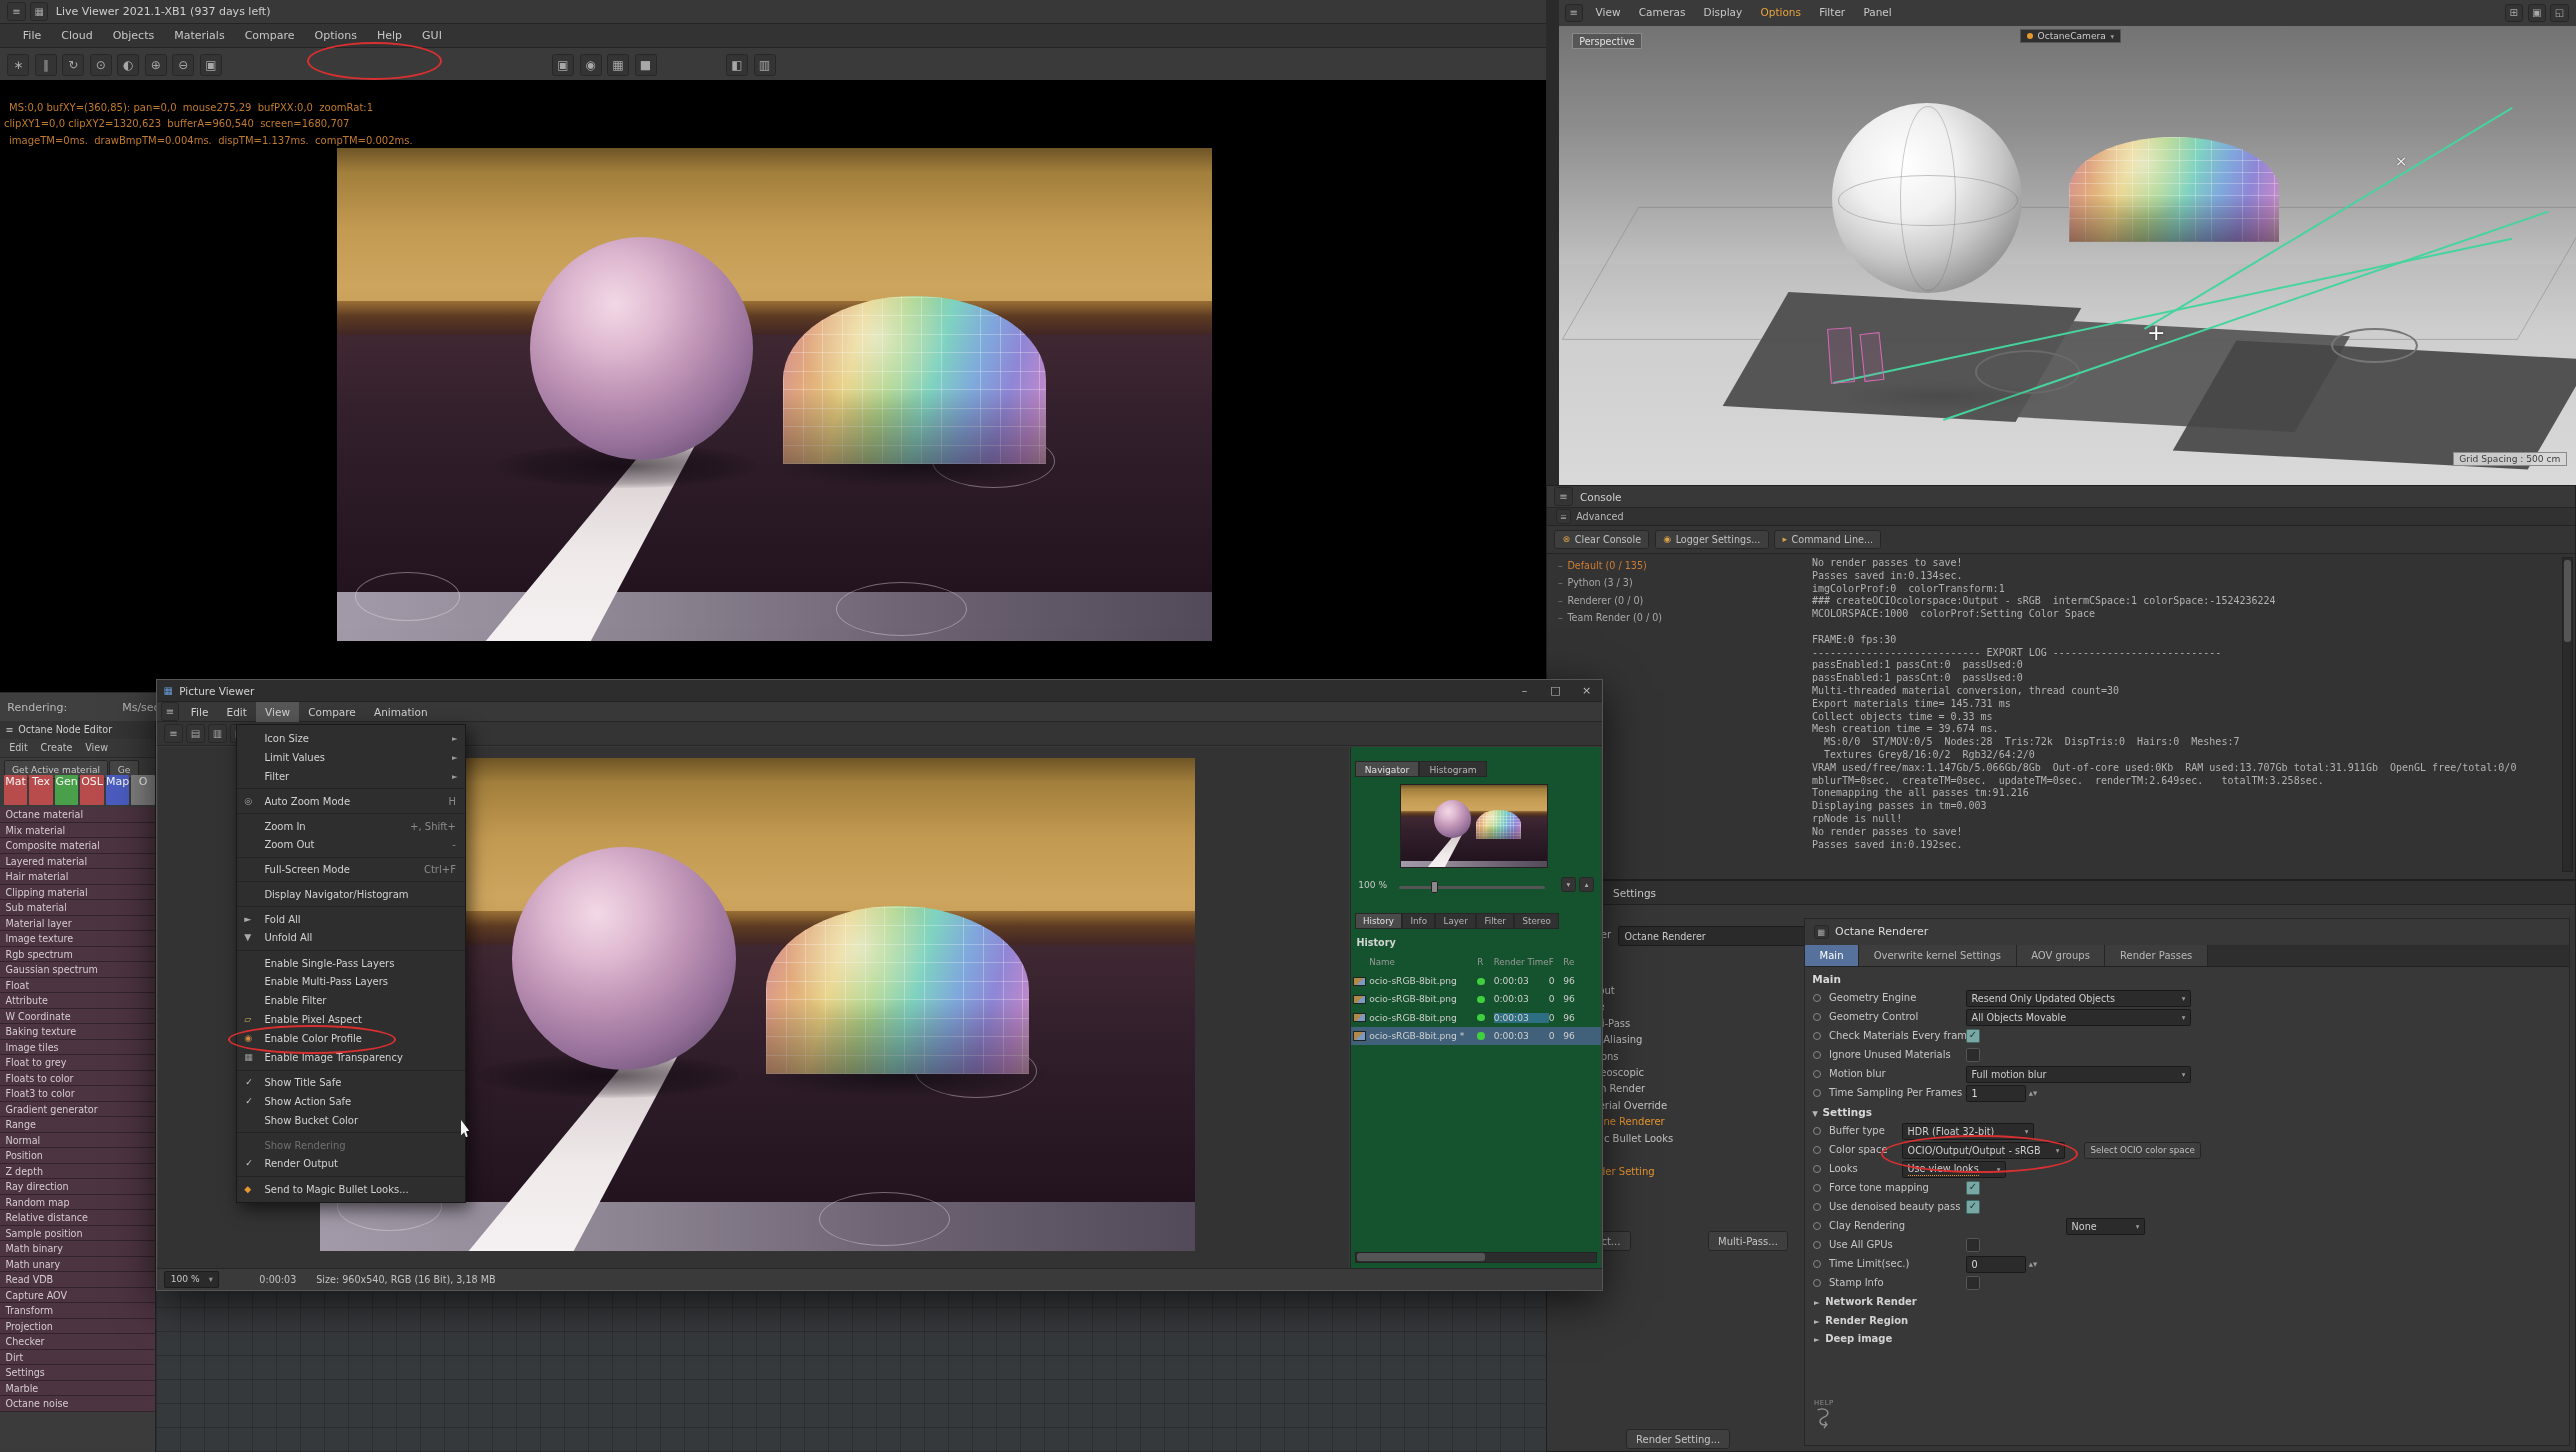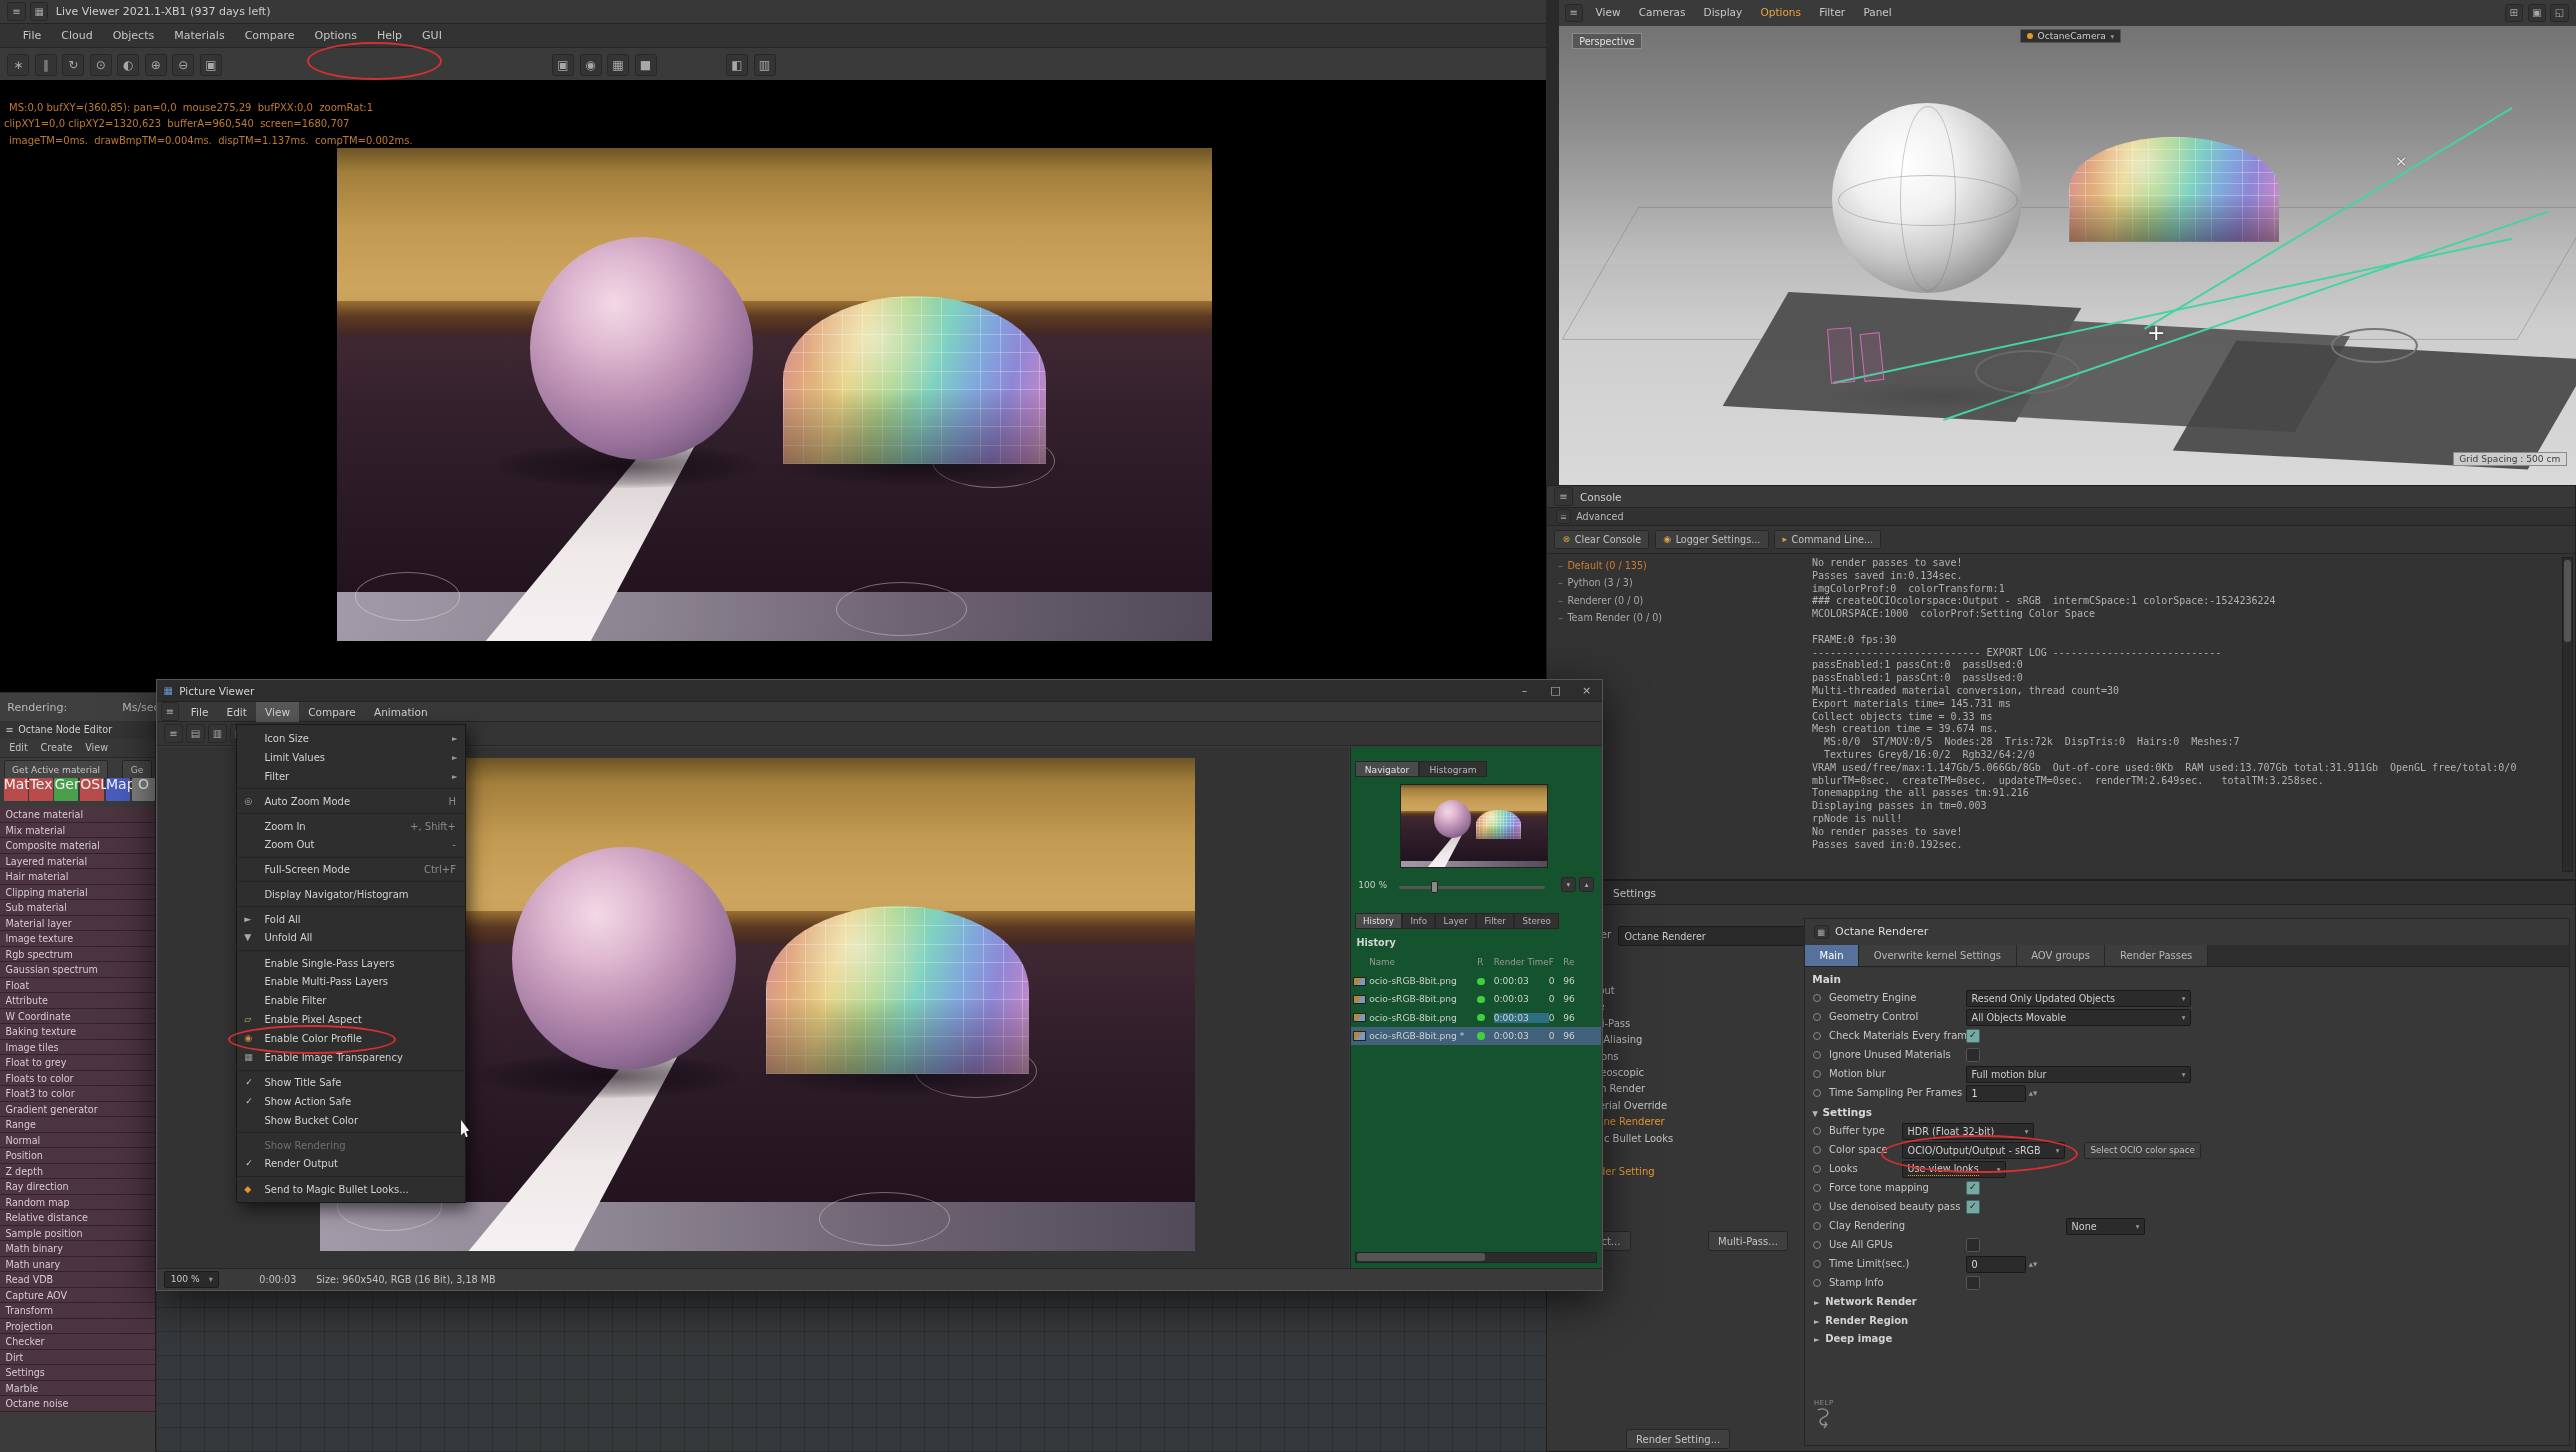--- a/index.html
+++ b/index.html
@@ -58,24 +58,24 @@
 
 
 #node-area{position:absolute;left:0;top:721px;width:1559px;height:731px;background:#36393b}
 .ne-canvas{position:absolute;left:156px;top:0;right:0;bottom:0;background:#36393b;
  background-image:repeating-linear-gradient(0deg,rgba(0,0,0,.18) 0 0.9px,transparent 0.9px 24px),
  repeating-linear-gradient(90deg,rgba(0,0,0,.18) 0 0.9px,transparent 0.9px 24px)}
 .ne-panel{position:absolute;left:0;top:0;width:156px;height:100%;background:#3b3b3b;border-right:0.9px solid #222;overflow:hidden}
 .ne-title{height:18.3px;line-height:18.3px;font-size:9.6px;color:#cfcfcf;padding-left:5.5px;background:#343434;white-space:nowrap}
 .ne-menus{height:18.3px;display:flex;gap:1.8px;align-items:center;padding-left:3.7px;background:#383838;border-bottom:0.9px solid #2a2a2a}
 .ne-menus .m{font-size:9.6px;color:#c0c0c0;padding:0 5.5px}
-.ne-btnrow{height:24px;display:flex;gap:14px;align-items:center;padding-left:3.7px}
+.ne-btnrow{height:24px;display:flex;gap:1px;align-items:center;padding-left:3.7px}
 .ne-btn{height:18.3px;background:#454545;border:0.9px solid #262626;border-radius:1.8px;font-size:9.1px;color:#c8c8c8;padding:0 7.3px;white-space:nowrap;font-family:inherit}
 .ne-tabs{height:16.4px;display:flex;gap:1.8px;padding-left:3.7px;align-items:center}
-.ne-tab{width:24px;height:23px;line-height:13.7px;text-align:center;font-size:14px;color:#f2f2f2;border-radius:0.9px}
+.ne-tab{width:24px;height:30px;line-height:13.7px;text-align:center;font-size:11px;color:#f2f2f2;border-radius:0.9px}
 .t-red{background:#b84b4b}.t-green{background:#4aa04a}.t-blue{background:#4a5cc0}.t-gray{background:#808080}
 .ne-list{margin-top:9.1px}
 .ne-item{height:15.5px;line-height:15.5px;background:#4c3440;border-bottom:0.9px solid #32222c;font-size:9.6px;color:#d6ccd2;padding-left:5.5px;white-space:nowrap}
 
 
 #right-strip{position:absolute;left:1546px;top:0;width:1030px;height:485px;background:#2a2a2a}
 #viewport{position:absolute;left:1559px;top:0;width:1017px;height:485px;background:#3a3a3a;overflow:hidden}
 #viewport .menubar{position:absolute;left:0;top:0;width:100%;height:25.6px;background:#3a3a3a;display:flex;align-items:center;padding-left:5.5px;z-index:5}
 #viewport .menubar .m{padding:0 9.1px;font-size:10.5px;color:#c8c8c8;line-height:25.6px}
 #viewport .menubar .m.orange{color:#e8a33d}

